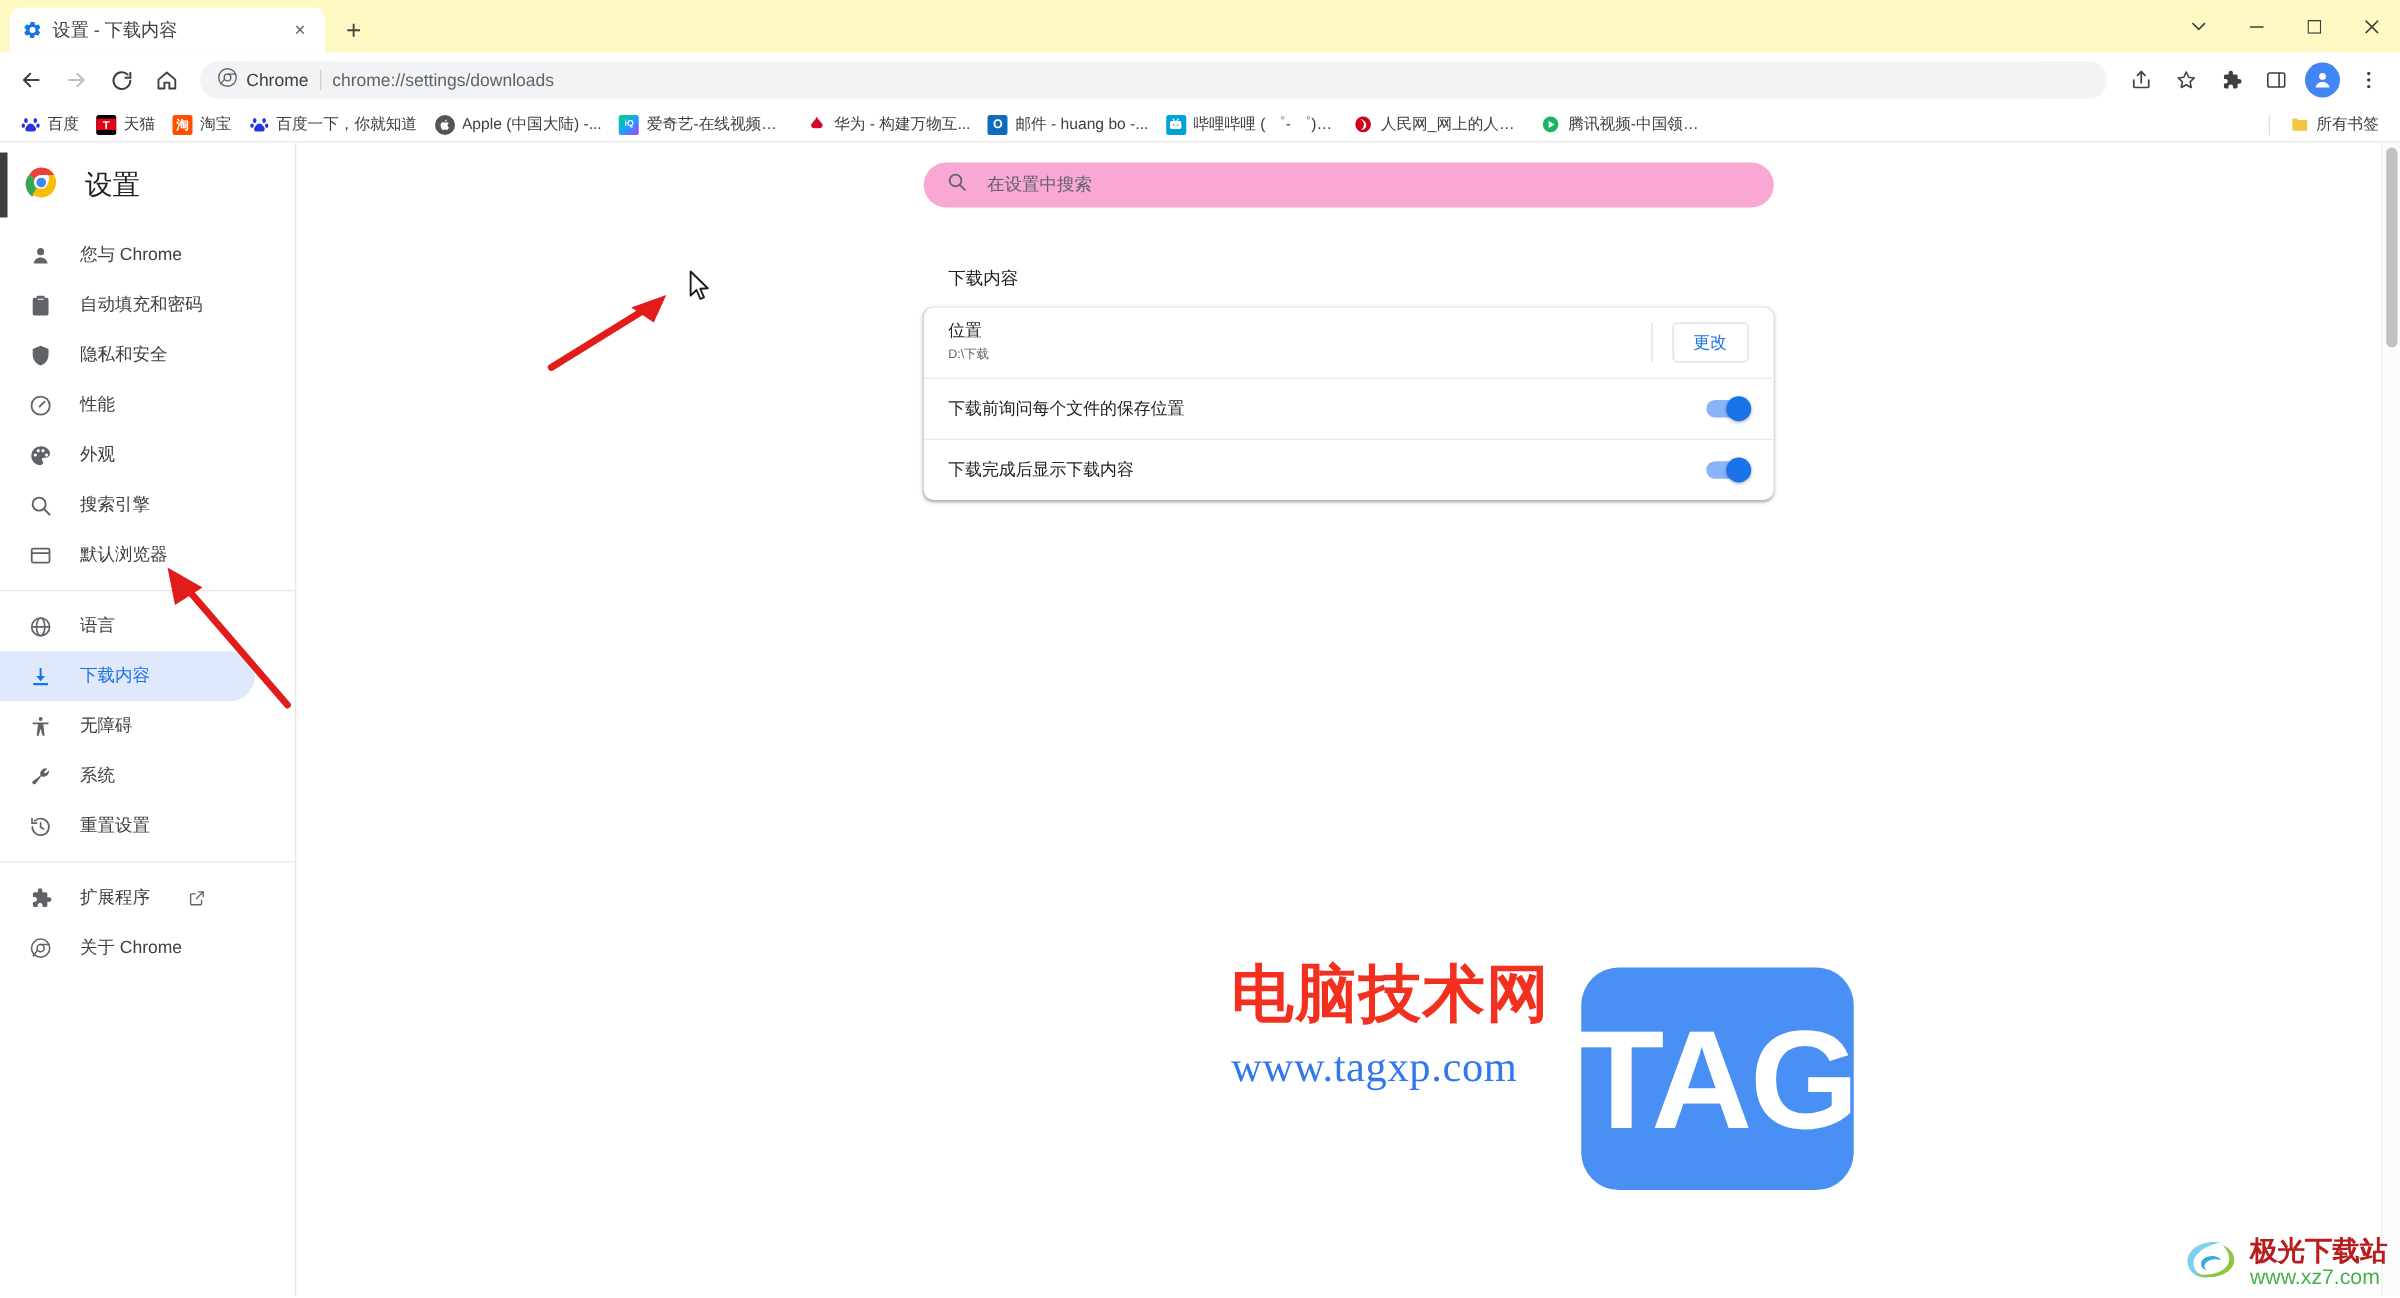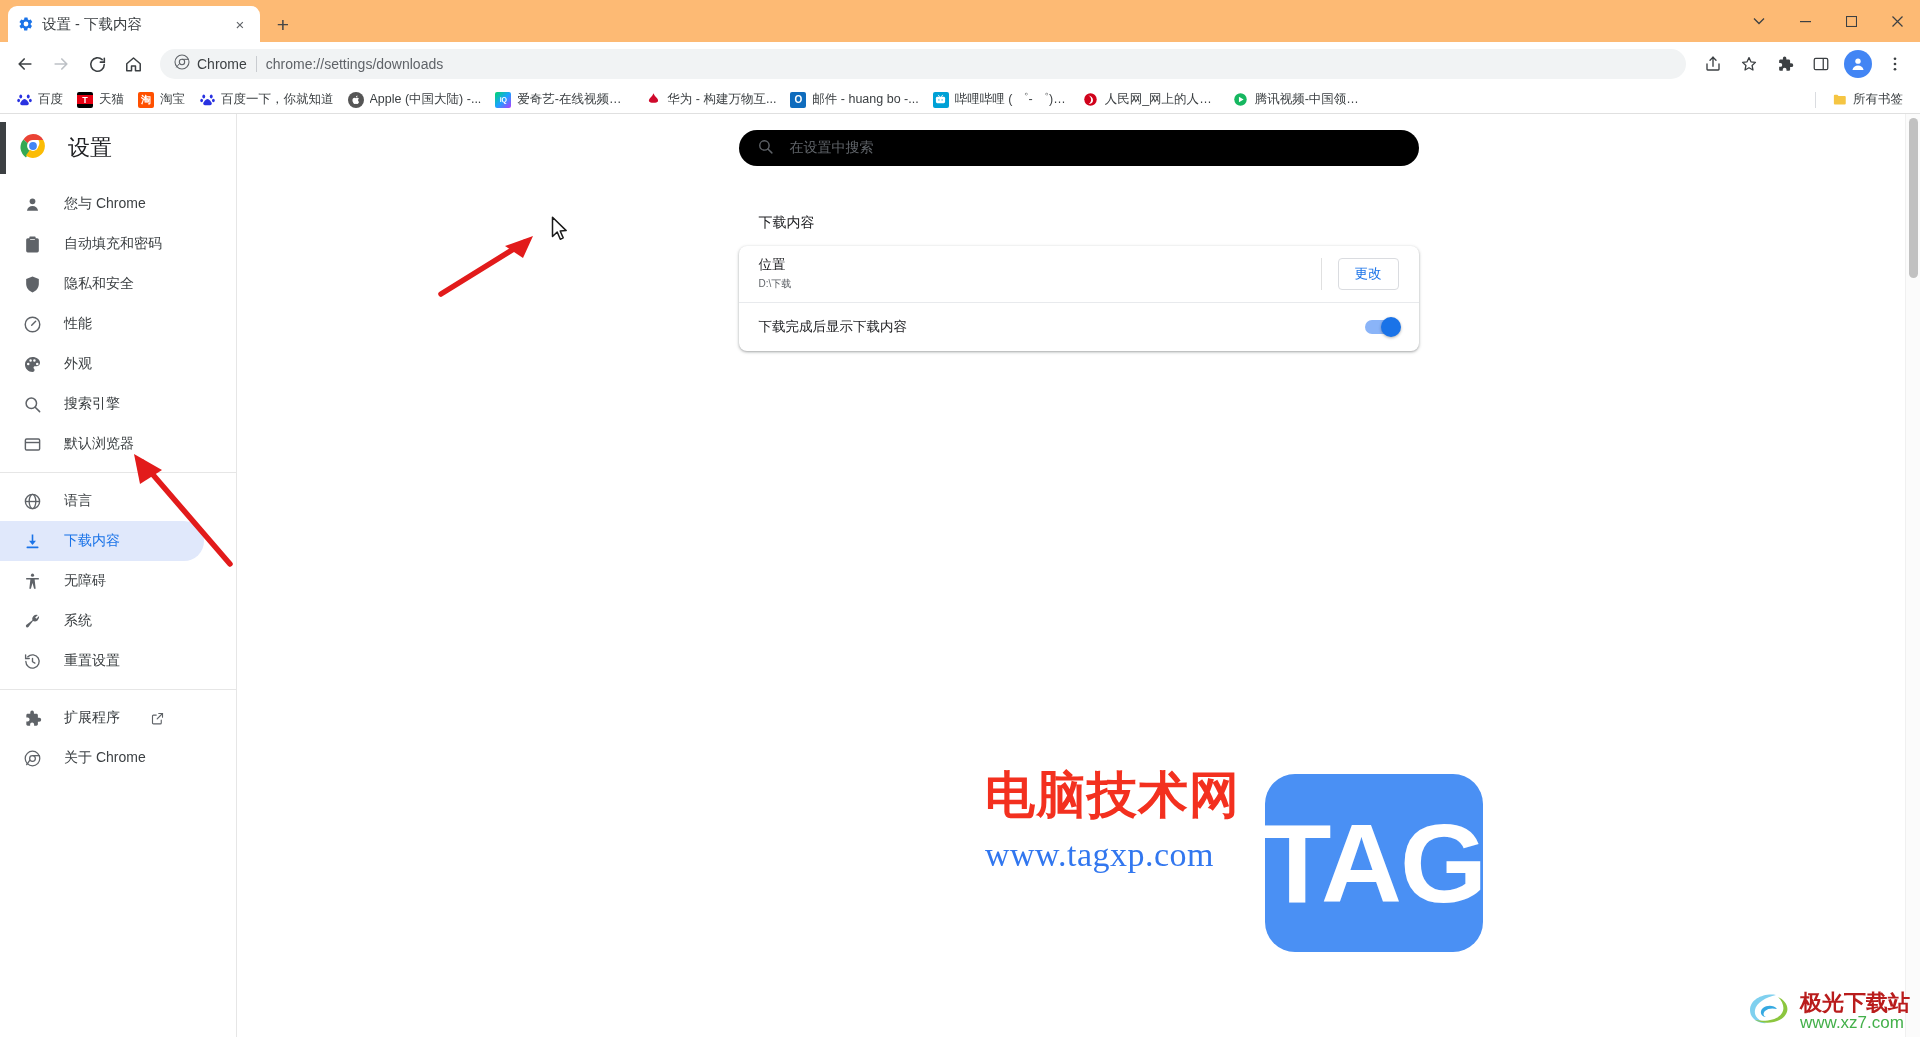--- a/index.html
+++ b/index.html
@@ -9,21 +9,21 @@
     background: #ffffff;
     overflow: hidden;
   }
 
   
   .window { position: relative; width: 1920px; height: 1038px; background:#ffffff; }
 
   .titlebar {
     position: relative;
     height: 42px;
-    background: #fdba74;
+    background: #fef9c3;
     display: flex;
     align-items: flex-end;
     padding-left: 8px;
   }
   .tab {
     position: relative;
     display: flex; align-items: center;
     width: 252px; height: 36px;
     background: #ffffff;
     border-radius: 9px 9px 0 0;
@@ -158,21 +158,21 @@
     color: #1a73e8;
   }
   .nav-item.selected .ni-icon { color:#1a73e8; }
   .ni-ext { margin-left: 8px; color:#5f6368; display:flex; }
 
   
   .main { flex: 1 1 auto; position: relative; overflow: hidden; }
   .search-wrap { padding-top: 16px; display:flex; justify-content:center; }
   .search-box {
     width: 680px; height: 36px;
-    background:#000000; border-radius: 18px;
+    background:#f9a8d4; border-radius: 18px;
     display:flex; align-items:center; gap: 16px;
     padding: 0 18px;
   }
   .search-ph { font-size: 14px; color:#5f6368; }
 
   .content { width: 680px; margin: 0 auto; padding-top: 48px; }
   .section-title { font-size: 14px; color:#202124; padding-left: 20px; margin-bottom: 14px; }
   .card {
     background:#fff;
     border-radius: 8px;
@@ -675,20 +675,28 @@
 
           <div class="row" style="min-height:56px;">
             <div class="row-main">
               <div class="row-label">位置</div>
               <div class="row-sub">D:\下载</div>
             </div>
             <div class="row-sep"></div>
             <button class="btn-outline">更改</button>
           </div>
 
+          <div class="row">
+            <div class="row-main">
+              <div class="row-label">下载前询问每个文件的保存位置</div>
+            </div>
+            <div class="toggle">
+              <div class="knob"></div>
+            </div>
+          </div>
 
           <div class="row">
             <div class="row-main">
               <div class="row-label">下载完成后显示下载内容</div>
             </div>
             <div class="toggle">
               <div class="knob"></div>
             </div>
           </div>
 

